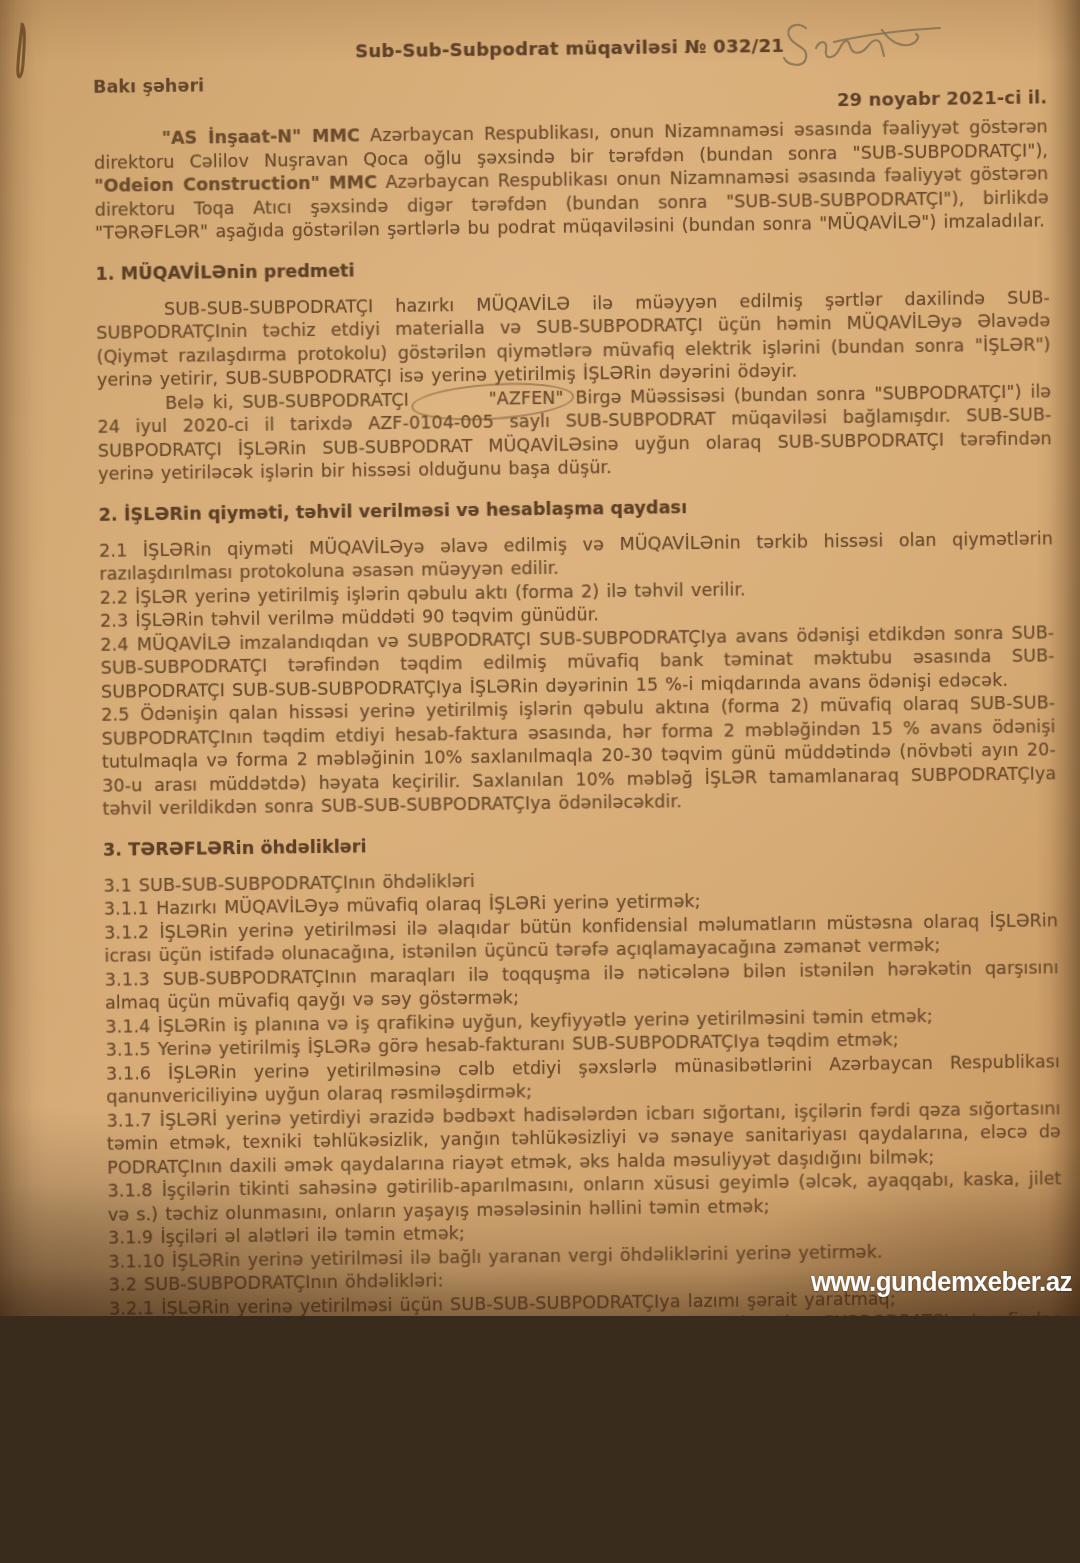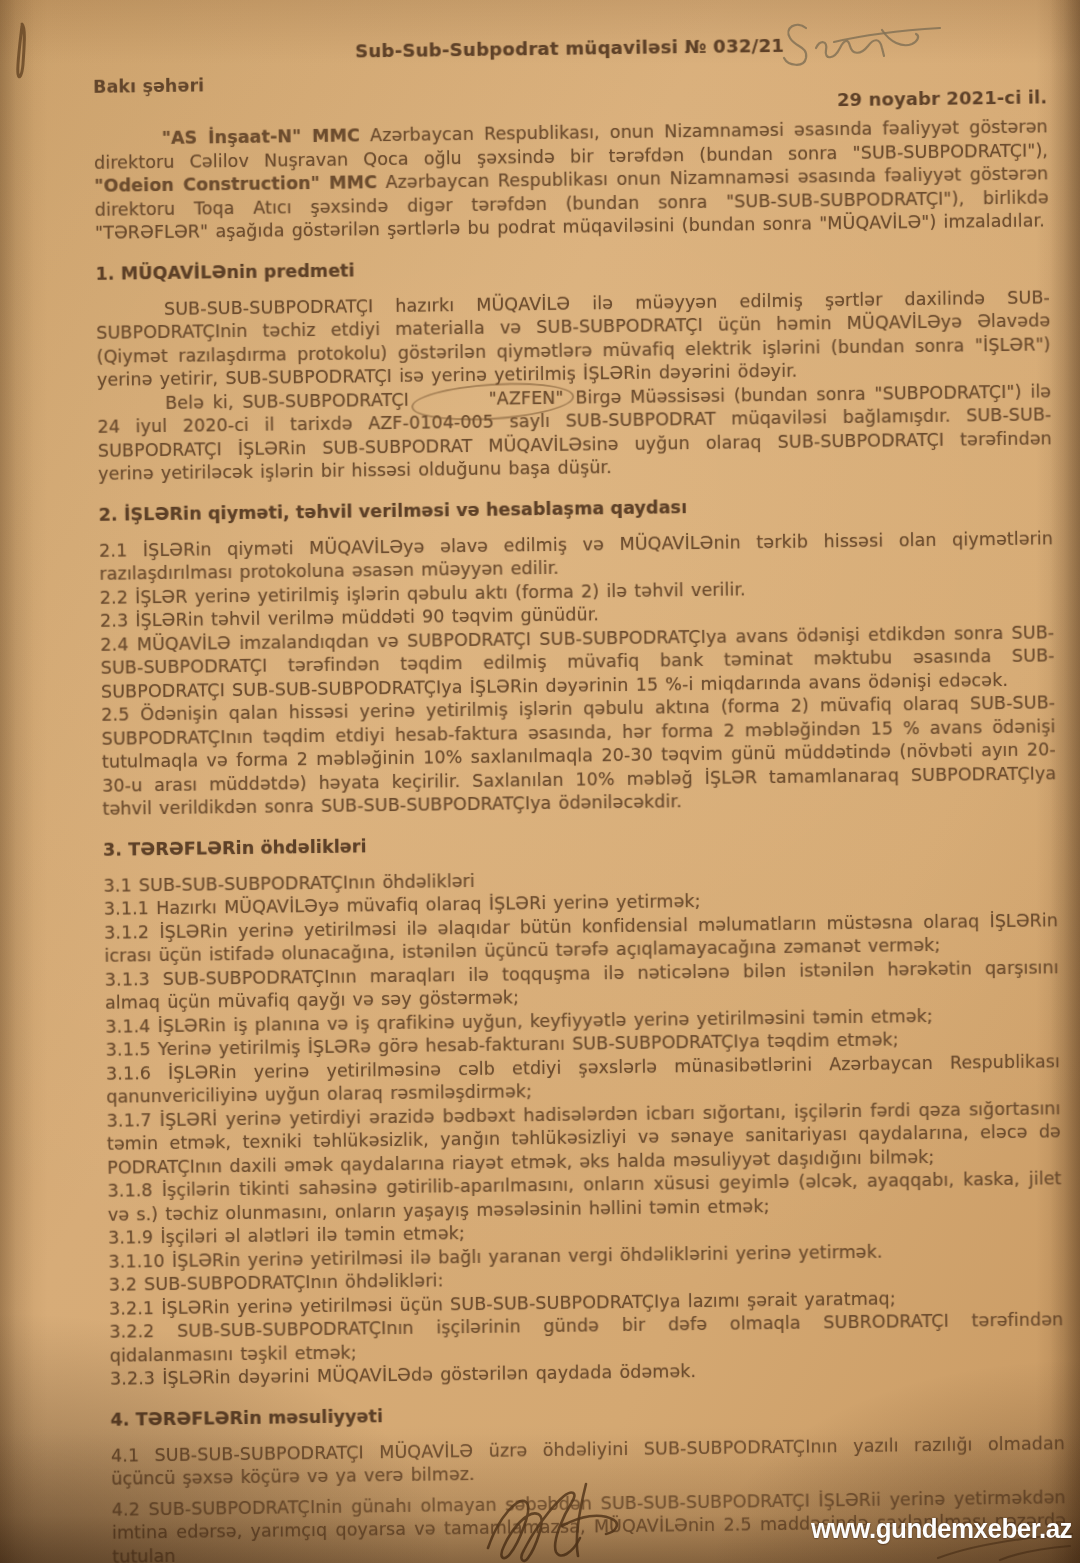--- a/index.html
+++ b/index.html
@@ -1,17 +1,17 @@
 <!DOCTYPE html>
 <html><head>
 <meta charset="utf-8">
 <style>
   html,body { margin:0; padding:0; background:#3a2c1c; }
   .page {
-    position:relative; width:1080px; height:1563px; overflow:hidden;
+    position:relative; width:1080px; height:1316px; overflow:hidden;
     font-family:"DejaVu Sans","Liberation Sans",sans-serif;
     background:
       radial-gradient(130% 85% at 46% 32%, rgba(255,226,178,0.18), rgba(0,0,0,0) 62%),
       linear-gradient(90deg, rgba(96,62,28,0.30) 0px, rgba(96,62,28,0.10) 16px, rgba(0,0,0,0) 48px),
       linear-gradient(270deg, rgba(70,42,16,0.34) 0px, rgba(70,42,16,0.14) 16px, rgba(0,0,0,0) 44px),
       linear-gradient(180deg, rgba(128,86,44,0.22) 0px, rgba(0,0,0,0) 64px),
       linear-gradient(0deg, rgba(52,28,10,0.10) 0px, rgba(0,0,0,0) 140px),
       linear-gradient(118deg, #c99e68 0%, #d7ac78 38%, #d4a872 72%, #c99a63 100%);
   }
   .content {

